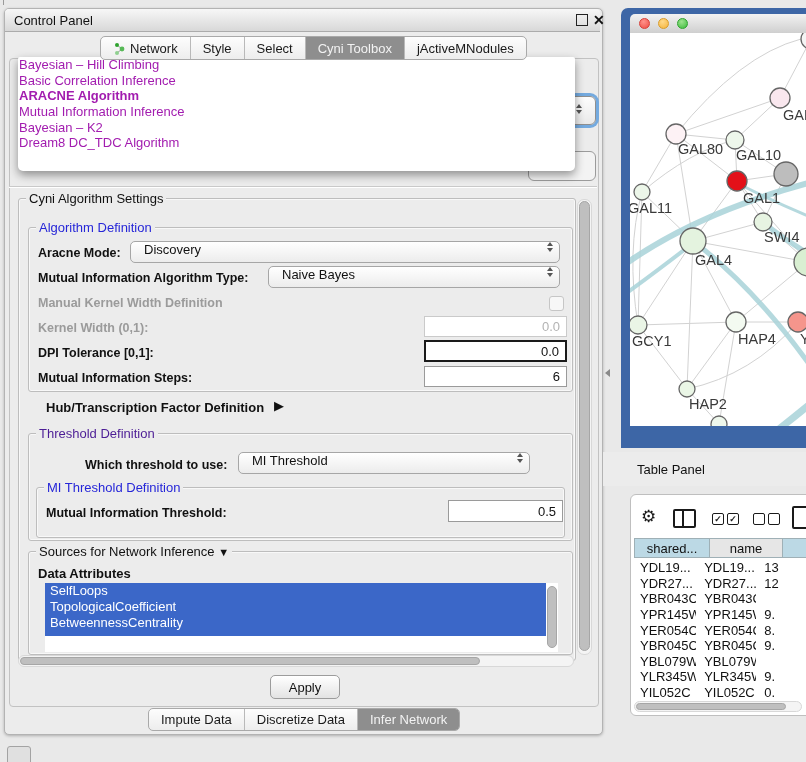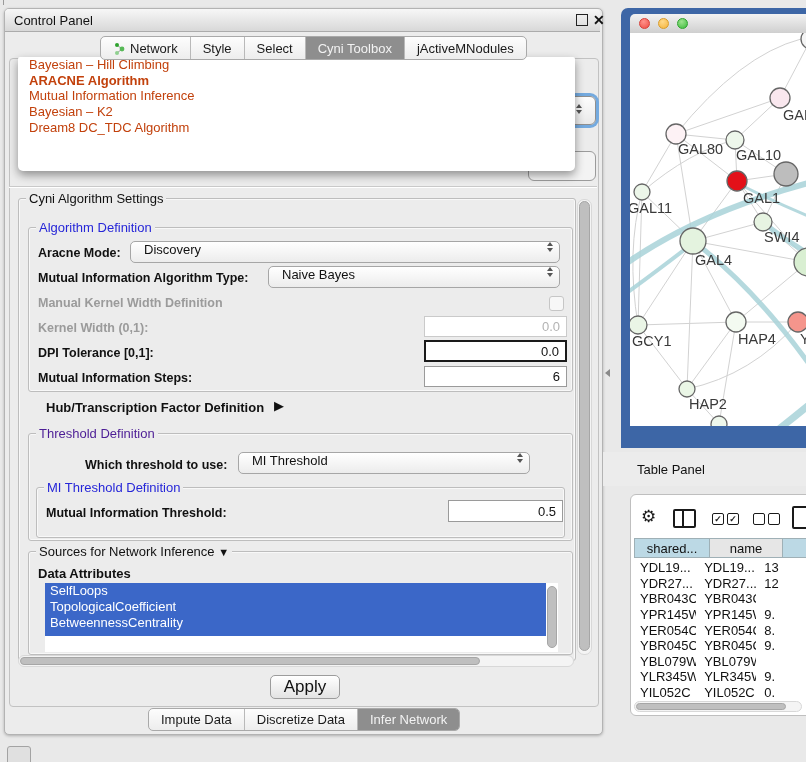--- a/index.html
+++ b/index.html
@@ -20,21 +20,21 @@
   .segbar{display:flex;height:22px;background:linear-gradient(#fdfdfd,#ededed);
           border:1px solid #a9a9a9;border-radius:5px;overflow:hidden;align-items:stretch;}
   .seg{display:flex;align-items:center;padding:0 12px;border-right:1px solid #b9b9b9;
        font-size:13px;color:#1a1a1a;white-space:nowrap;}
   .seg:last-child{border-right:none;}
   .seg.sel{background:#8e8e8e;color:#f3f3f3;}
   
   .popup{left:18px;top:57px;width:557px;height:114px;background:#fff;z-index:10;
          border-radius:2px 2px 5px 5px;box-shadow:0 4px 10px rgba(0,0,0,.40);}
   .popup .ph{height:18px;line-height:18px;text-align:center;color:#b4b4b4;}
-  .popup .it{height:15.7px;line-height:15.7px;padding-left:11px;color:#c2410c;}
+  .popup .it{height:15.7px;line-height:15.7px;padding-left:1px;color:#a21caf;}
   .popup .it.bold{font-weight:bold;}
   
   .group{border:1px solid #bdbdbd;border-radius:3px;box-shadow:inset 0 0 0 1px #f8f8f8;}
   .legend{background:#ececec;padding:0 3px;font-size:13px;white-space:nowrap;z-index:3;}
   .flabel{font-weight:bold;font-size:12.5px;white-space:nowrap;}
   .dis{color:#9b9b9b;}
   .blue{color:#2626d8;}
   .green{color:#4c1d95;}
   
   .combo{height:22px;border:1px solid #a6a6a6;border-radius:5px;
@@ -49,21 +49,21 @@
          padding-right:6px;box-sizing:border-box;font-size:13px;}
   .checkbox{width:13px;height:13px;border:1px solid #c6c6c6;border-radius:3px;background:#f7f7f7;}
   
   .sbtrack{background:#f4f4f4;border:1px solid #d8d8d8;border-radius:7px;box-sizing:border-box;}
   .sbthumb{background:#bfbfbf;border:1px solid #a6a6a6;border-radius:6px;box-sizing:border-box;}
   
   .attr-list{background:#fff;overflow:hidden;}
   .attr-item{height:16px;line-height:16px;background:#3b67c8;color:#fff;padding-left:5px;width:496px;}
   
   .button{border:1px solid #9c9c9c;border-radius:5px;background:linear-gradient(#ffffff,#e3e3e3);
-          display:flex;align-items:center;justify-content:center;font-size:17px;}
+          display:flex;align-items:center;justify-content:center;font-size:13px;}
   
   .netframe{left:621px;top:8px;width:190px;height:440px;background:#3d66a6;border-radius:7px 0 0 0;}
   .nettitle{left:630px;top:14px;width:176px;height:19px;background:linear-gradient(#f2f2f2,#cfcfcf);
             border-radius:5px 0 0 0;display:flex;align-items:center;padding-left:9px;box-sizing:border-box;gap:8px;}
   .light{width:11px;height:11px;border-radius:50%;}
   .netcanvas{left:630px;top:33px;width:176px;height:393px;background:#fff;overflow:hidden;}
   
   .tp-header{left:603px;top:452px;width:203px;height:34px;background:#ececec;
              display:flex;align-items:center;padding-left:34px;box-sizing:border-box;}
   .tablebox{left:630px;top:494px;width:200px;height:220px;background:#fff;
@@ -130,20 +130,21 @@
   <div class="spin" style="position:absolute;right:7px;top:7px;">
       <i class="up"></i>
       <i class="dn"></i>
     </div>
 </div>
 <div class="abs" style="left:528px;top:151px;width:66px;height:28px;border:1px solid #9b9b9b;border-radius:6px;background:#f3f3f3;z-index:2;"></div>
 <div class="abs etch" style="left:9px;top:186px;width:588px;height:1px;z-index:1;"></div>
 
 <div class="abs popup">
   <div class="it">Bayesian – Hill Climbing</div>
+  <div class="it">Basic Correlation Inference</div>
   <div class="it bold">ARACNE Algorithm</div>
   <div class="it">Mutual Information Inference</div>
   <div class="it">Bayesian – K2</div>
   <div class="it">Dream8 DC_TDC Algorithm</div>
 </div>
 
 <div class="abs group" style="left:18px;top:198px;width:556px;height:461px;"></div>
 <span class="abs legend" style="left:26px;top:191px;">Cyni Algorithm Settings</span>
 
 <div class="abs sbtrack" style="left:577px;top:199px;width:15px;height:456px;"></div>

